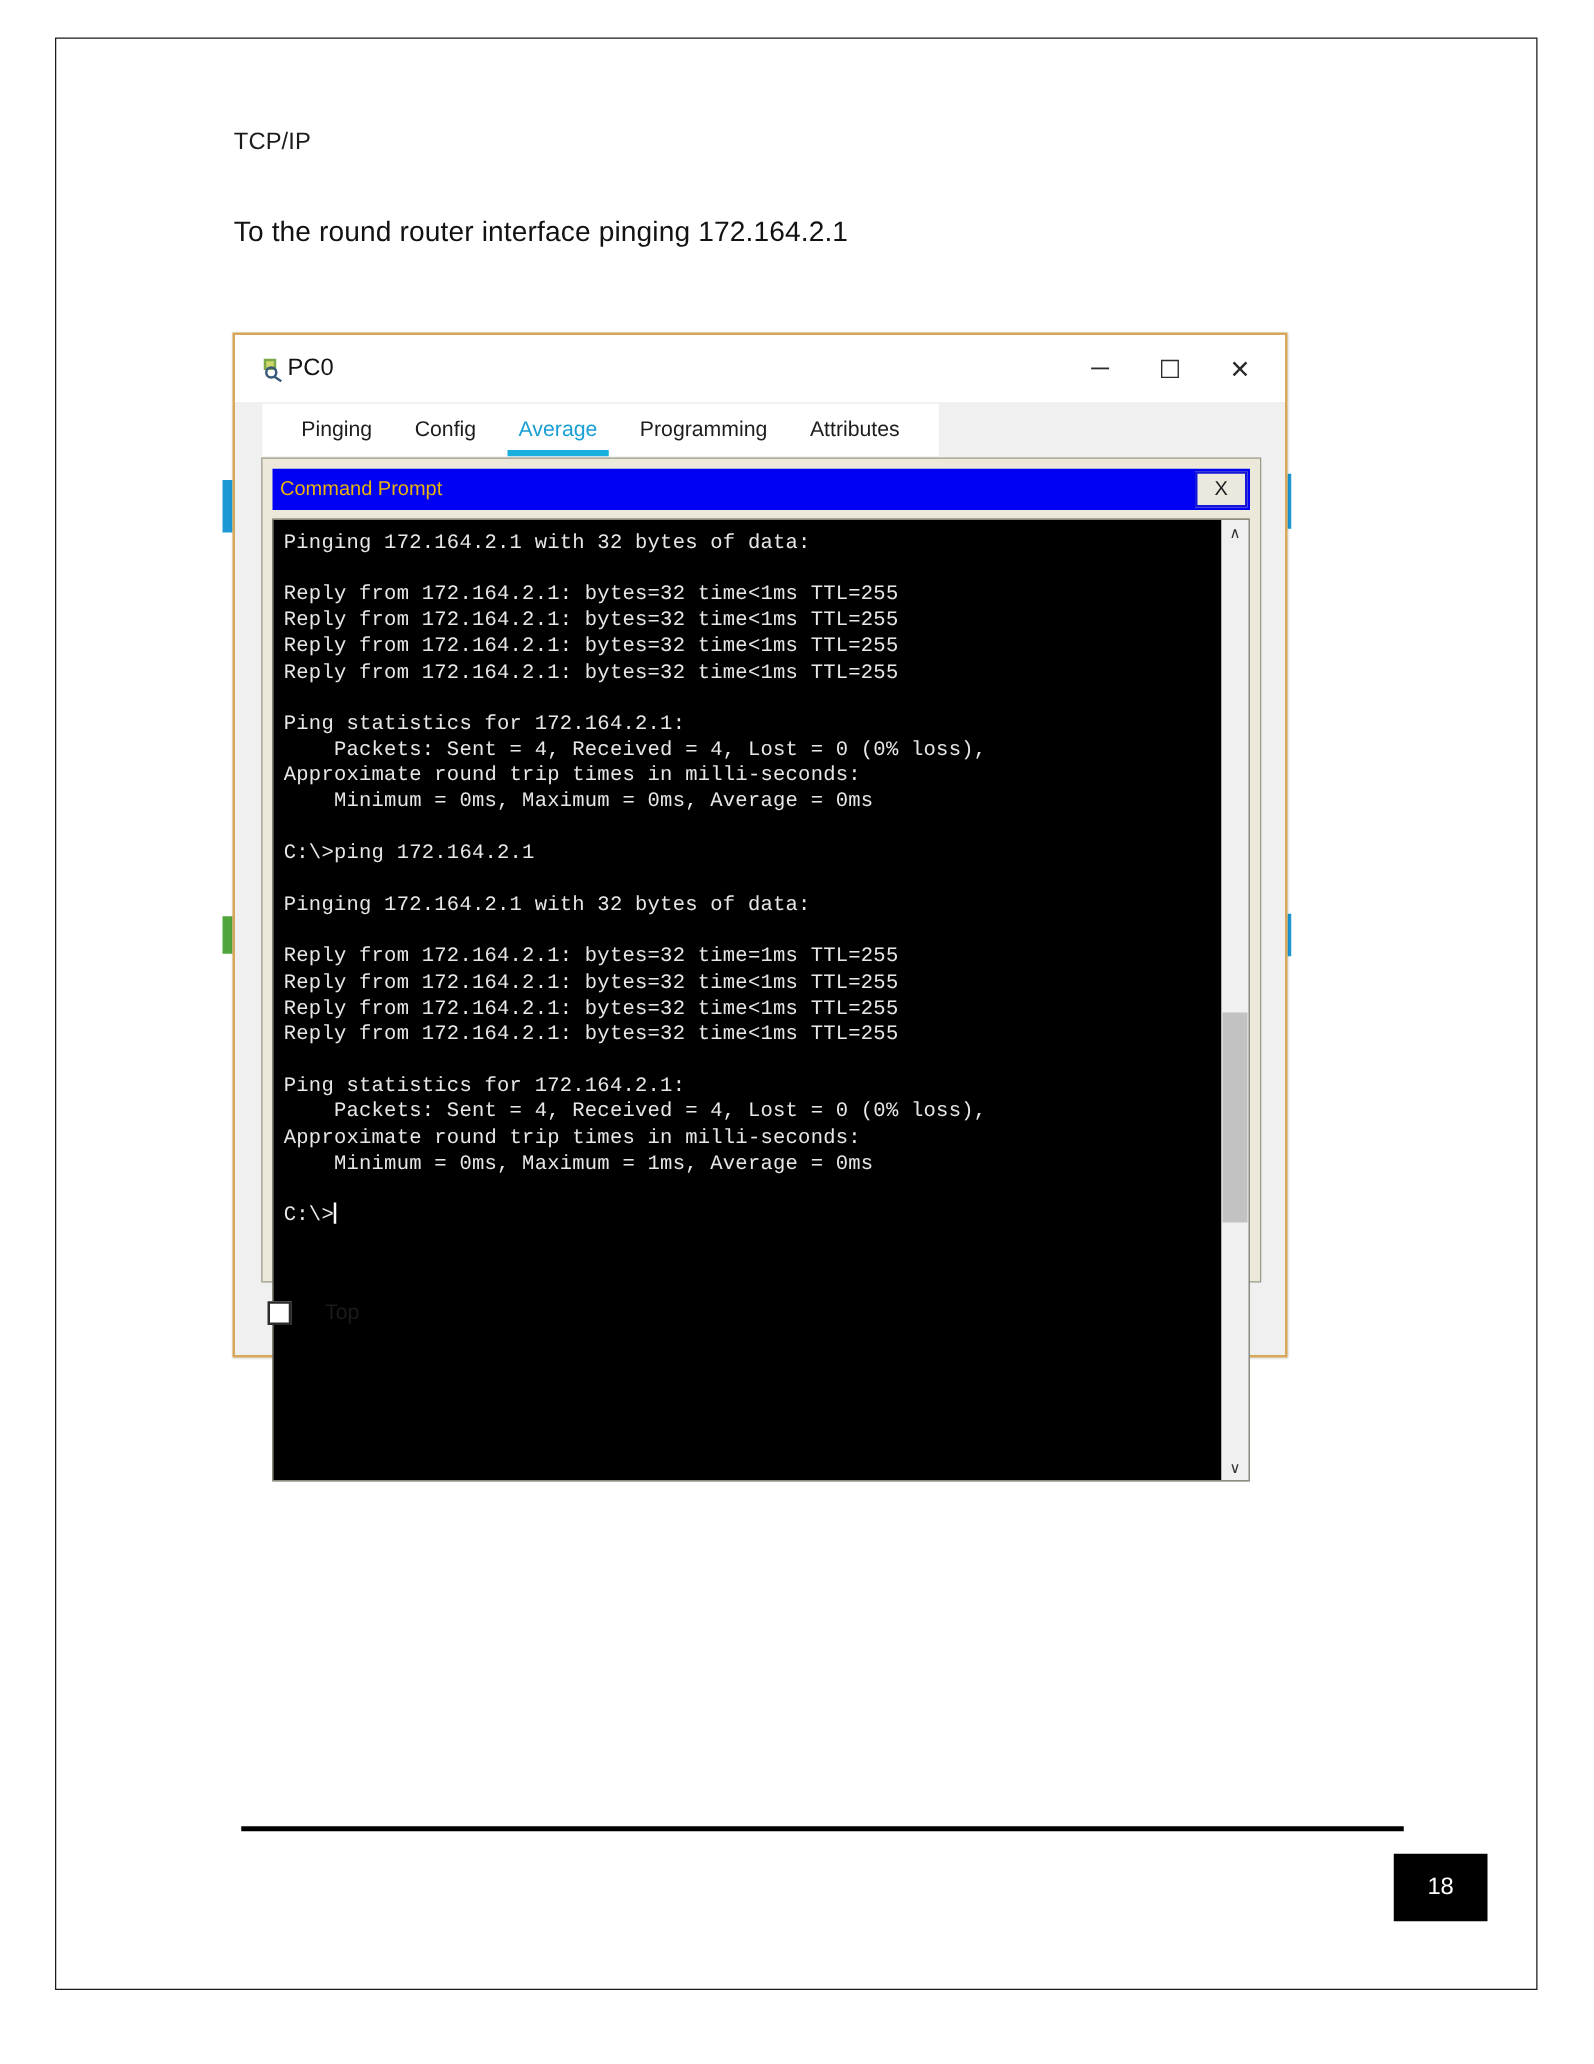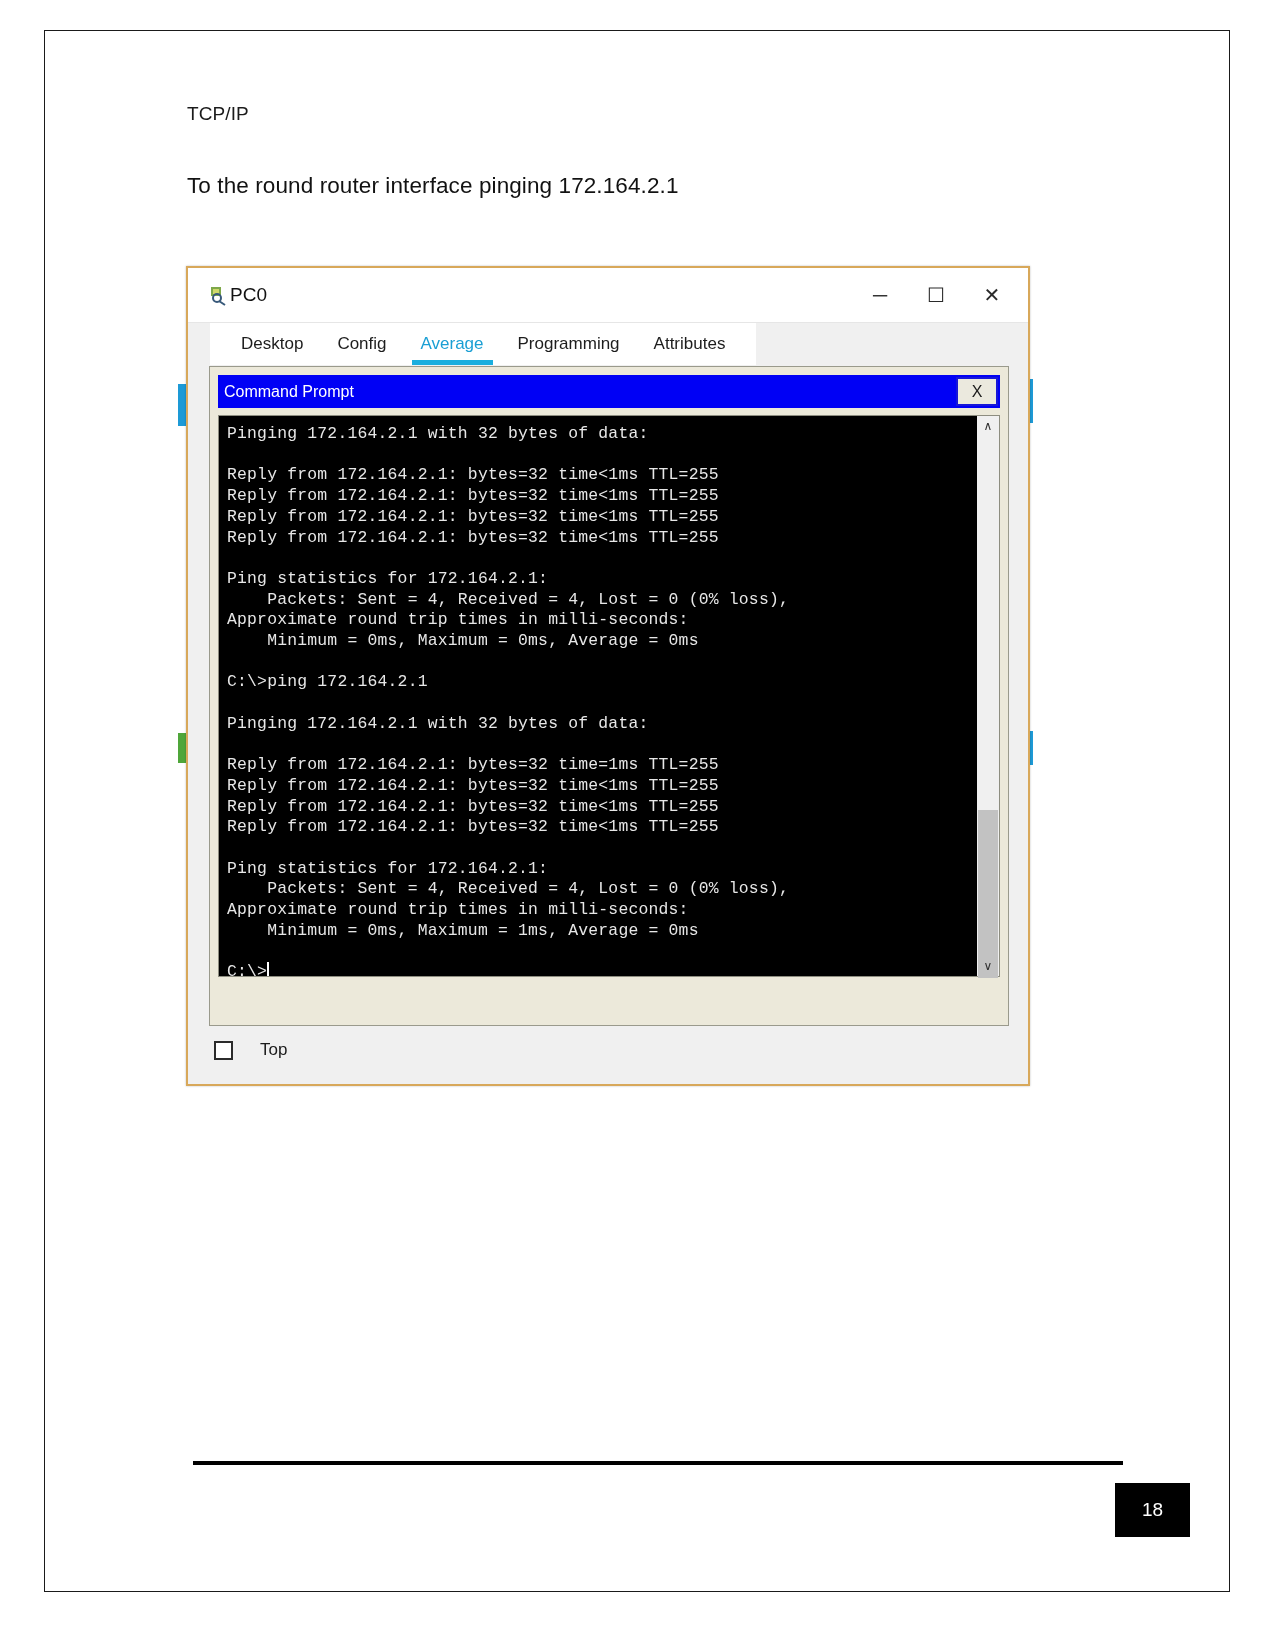--- a/index.html
+++ b/index.html
@@ -185,42 +185,42 @@
     height: 33px;
     background: #0000f5;
     display: flex;
     align-items: center;
     justify-content: space-between;
     padding-left: 6px;
     padding-right: 2px;
     box-sizing: border-box;
   }
   .cmd-title-text {
-    color: #ffffff;
+    color: #eab308;
     font-size: 16px;
     font-family: "Liberation Sans", sans-serif;
   }
   .cmd-close-btn {
     width: 42px;
     height: 29px;
     background: #ebe9de;
     border: 2px solid #1616d8;
     display: flex;
     align-items: center;
     justify-content: center;
     font-size: 16px;
     color: #1b1b1b;
     box-sizing: border-box;
     cursor: default;
   }
 
   .cmd-console-wrap {
     position: relative;
     margin-top: 7px;
-    height: 562px;
+    height: 770px;
     background: #000000;
     border: 1px solid #8d8d80;
     box-sizing: border-box;
     display: flex;
   }
   .cmd-console {
     flex: 1 1 auto;
     background: #000000;
     color: #e7e7e7;
     font-family: "Liberation Mono", monospace;
@@ -343,21 +343,21 @@
 
       <span class="pc-win-controls">
         <span class="win-btn">─</span>
         <span class="win-btn">☐</span>
         <span class="win-btn">✕</span>
       </span>
     </div>
 
     <div class="pc-tabbar">
       <div class="tab-strip">
-        <div class="tab-item">Desktop</div>
+        <div class="tab-item">Pinging</div>
         <div class="tab-item">Config</div>
         <div class="tab-item active">Average</div>
         <div class="tab-item">Programming</div>
         <div class="tab-item">Attributes</div>
       </div>
     </div>
 
     <div class="cmd-panel">
 
       <div class="cmd-titlebar">

